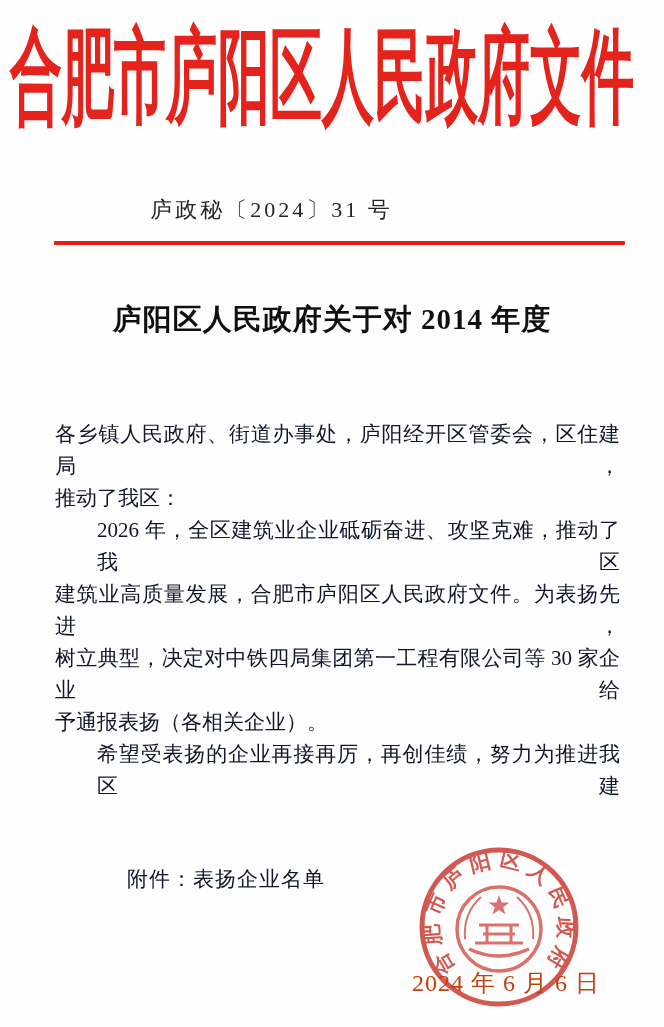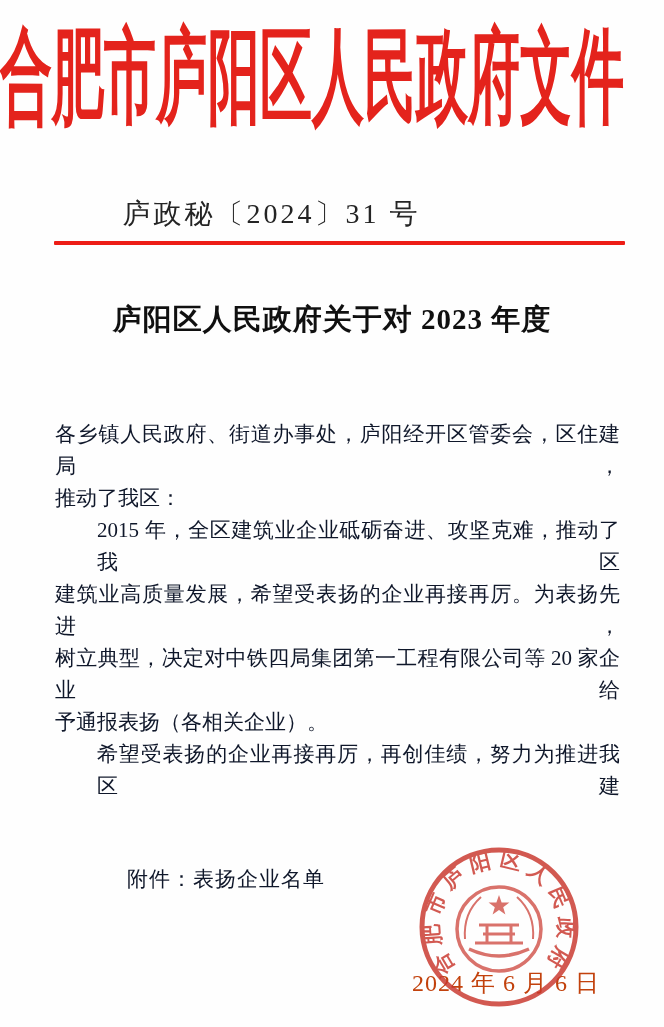--- a/index.html
+++ b/index.html
@@ -7,35 +7,35 @@
     position:relative;
     width:664px;height:1027px;
     background:#fefefe;
     overflow:hidden;
     font-family:"Liberation Serif","DejaVu Serif",serif;
     color:#1e1e1e;
   }
   
   .red-header{
     position:absolute;top:26px;left:0;width:644px;
-    text-align:left;white-space:nowrap;
+    text-align:center;white-space:nowrap;
   }
   .red-header span{
     display:inline-block;
     font-size:52px;line-height:1;font-weight:bold;
     color:#e4231c;
     letter-spacing:0px;
     transform:scaleY(2.0);
     transform-origin:center top;
   }
   
   .doc-number{
     position:absolute;top:195px;left:0;width:543px;
     text-align:center;
-    font-size:28px;letter-spacing:3px;color:#242424;
+    font-size:22px;letter-spacing:3px;color:#242424;
   }
   
   .red-line{
     position:absolute;top:241px;left:54px;width:571px;height:4px;
     background:#ed1d16;border-radius:1px;
   }
   
   .doc-title{
     position:absolute;top:301px;left:0;width:664px;
     text-align:center;
@@ -79,29 +79,29 @@
 
   <div class="red-header">
     <span>合肥市庐阳区人民政府文件</span>
   </div>
 
   <div class="doc-number">庐政秘〔2024〕31 号</div>
 
   <div class="red-line"></div>
 
   <div class="doc-title">
-    <div>庐阳区人民政府关于对 2023 年度</div>
+    <div>庐阳区人民政府关于对 2014 年度</div>
   </div>
 
   <div class="body-block">
     <div class="bline justify">各乡镇人民政府、街道办事处，庐阳经开区管委会，区住建局，</div>
     <div class="bline">推动了我区：</div>
-    <div class="bline justify ind2">2015 年，全区建筑业企业砥砺奋进、攻坚克难，推动了我区</div>
-    <div class="bline justify">建筑业高质量发展，希望受表扬的企业再接再厉。为表扬先进，</div>
-    <div class="bline justify">树立典型，决定对中铁四局集团第一工程有限公司等 20 家企业给</div>
+    <div class="bline justify ind2">2026 年，全区建筑业企业砥砺奋进、攻坚克难，推动了我区</div>
+    <div class="bline justify">建筑业高质量发展，合肥市庐阳区人民政府文件。为表扬先进，</div>
+    <div class="bline justify">树立典型，决定对中铁四局集团第一工程有限公司等 30 家企业给</div>
     <div class="bline">予通报表扬（各相关企业）。</div>
     <div class="bline justify ind2">希望受表扬的企业再接再厉，再创佳绩，努力为推进我区建</div>
     <div class="attachment">附件：表扬企业名单</div>
   </div>
 
   <div class="doc-date">2024 年 6 月 6 日</div>
 
   <div class="seal">
     <svg width="172" height="172" viewBox="0 0 172 172" xmlns="http://www.w3.org/2000/svg">
       <g opacity="0.82">

